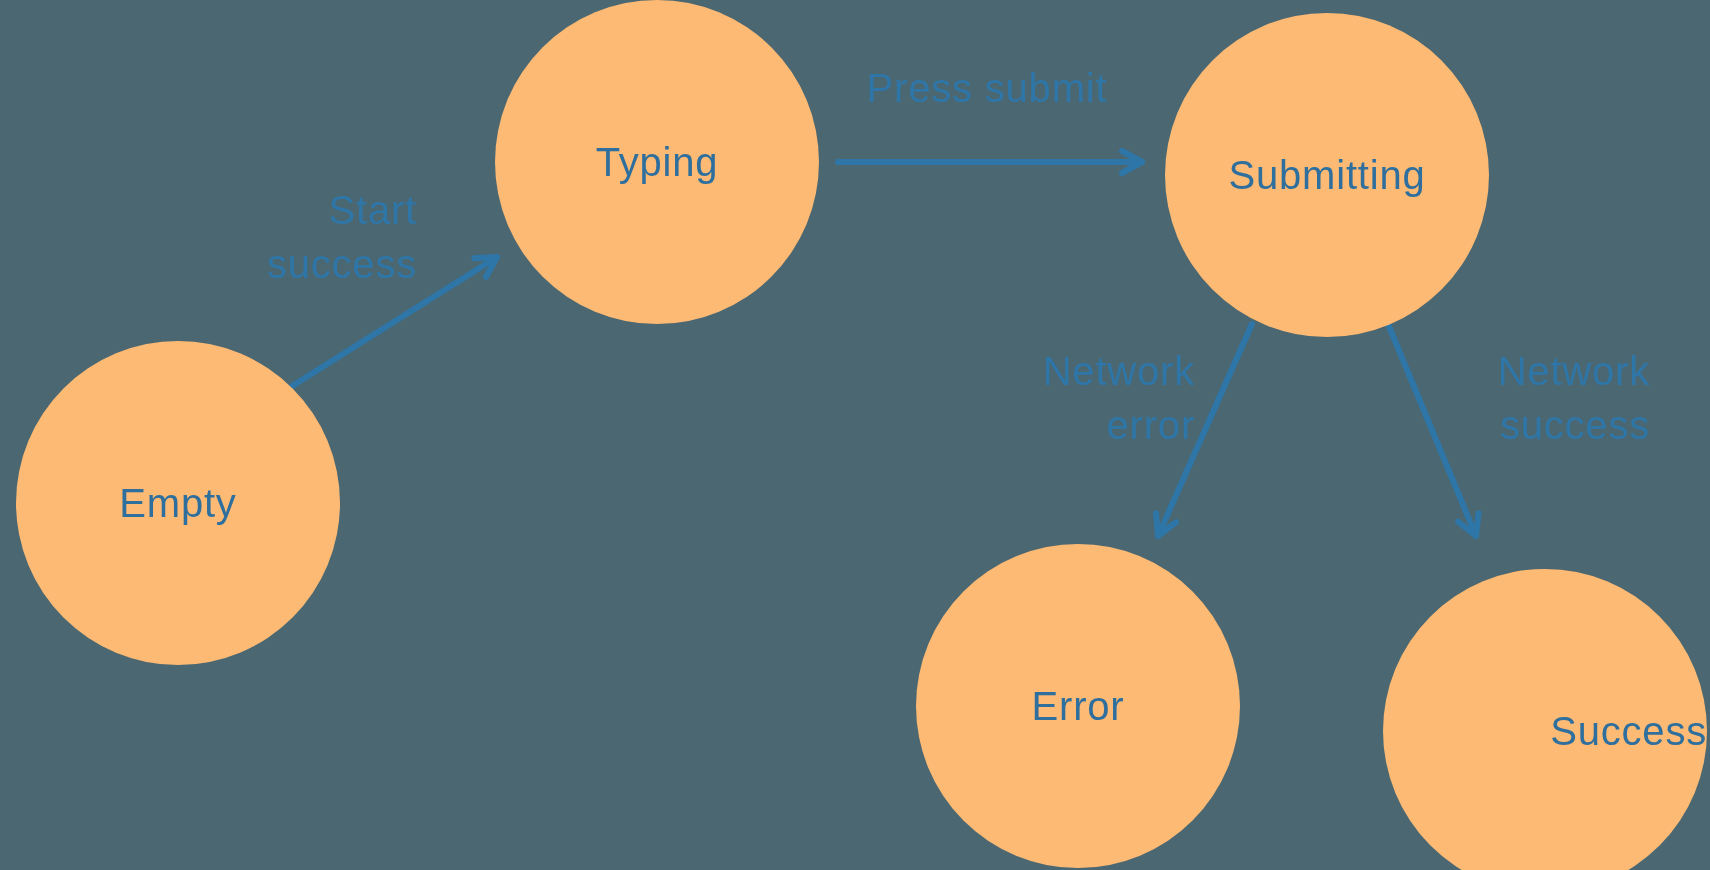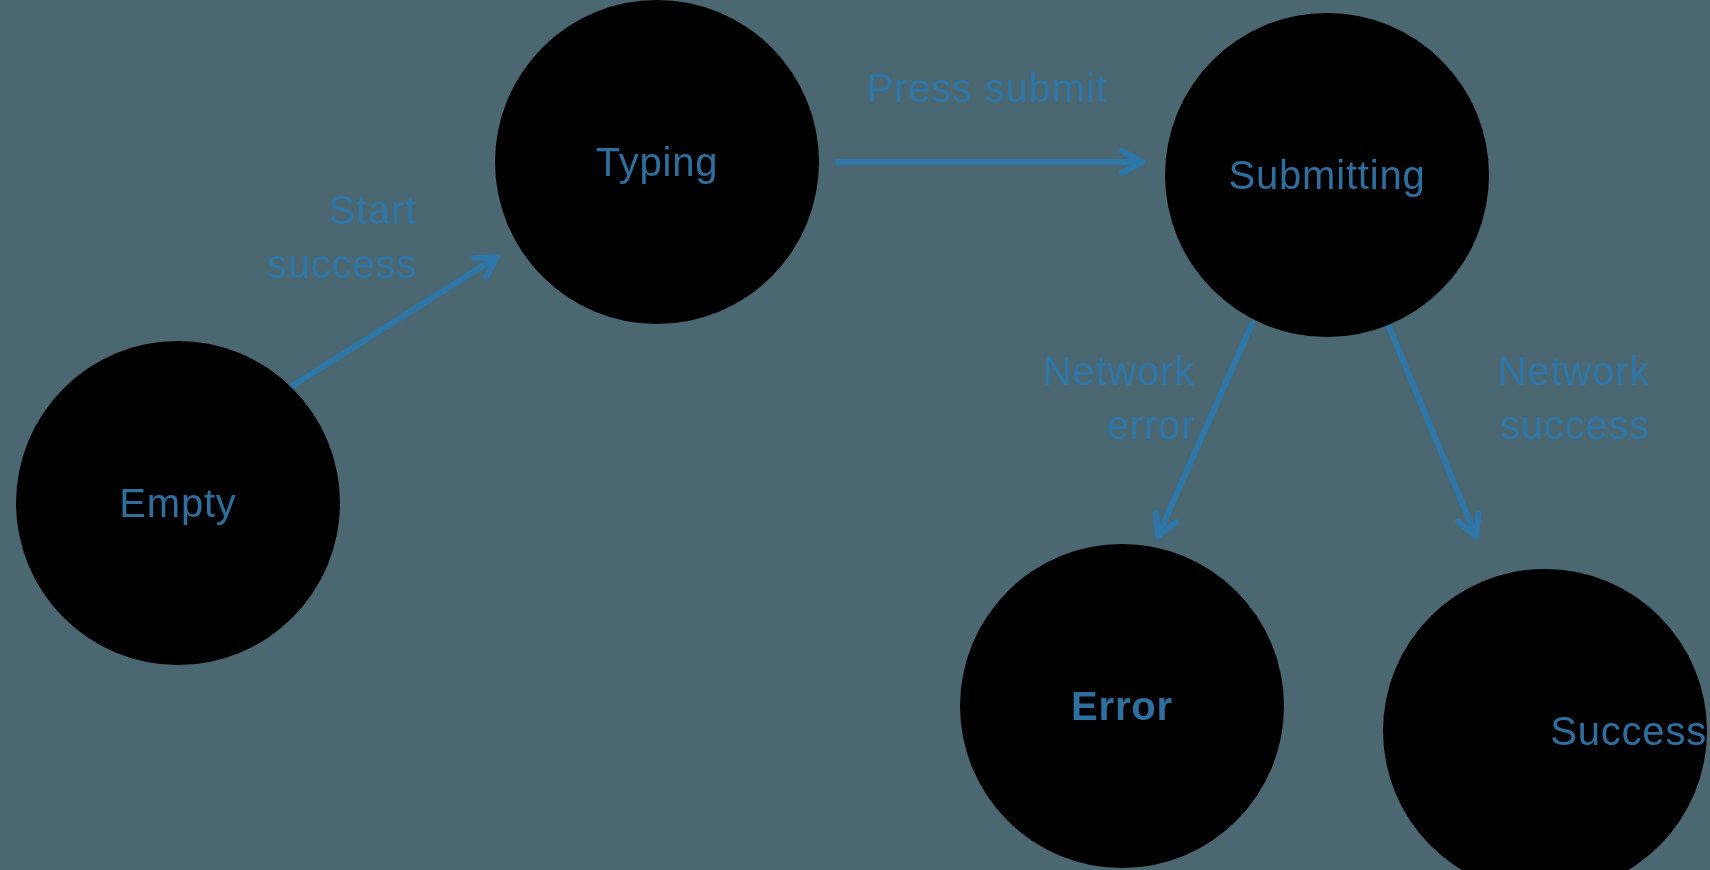--- a/index.html
+++ b/index.html
@@ -14,21 +14,21 @@
   svg.edge-layer {
     position: absolute;
     left: 0; top: 0;
     width: 1710px; height: 870px;
   }
   .node {
     position: absolute;
     width: 324px;
     height: 324px;
     border-radius: 50%;
-    background: #000000;
+    background: #fdba74;
     display: flex;
     align-items: center;
     justify-content: center;
   }
   .node .node-label {
     font-size: 40px;
     letter-spacing: 0.8px;
     color: #2E6F9E;
   }
   .edge-label {
@@ -64,21 +64,21 @@
   </div>
 
   <div class="node" style="left:495px; top:0px;">
     <span class="node-label">Typing</span>
   </div>
 
   <div class="node" style="left:1165px; top:13px;">
     <span class="node-label">Submitting</span>
   </div>
 
-  <div class="node" style="left:960px; top:544px;font-weight:bold;">
+  <div class="node" style="left:916px; top:544px;">
     <span class="node-label">Error</span>
   </div>
 
   <div class="node" style="left:1383px; top:569px;justify-content:flex-end;">
     <span class="node-label">Success</span>
   </div>
 
   <div class="edge-label" style="left:327px; top:237px; width:180px;">Start success</div>
 
   <div class="edge-label nowrap" style="left:987px; top:88px;">Press submit</div>

